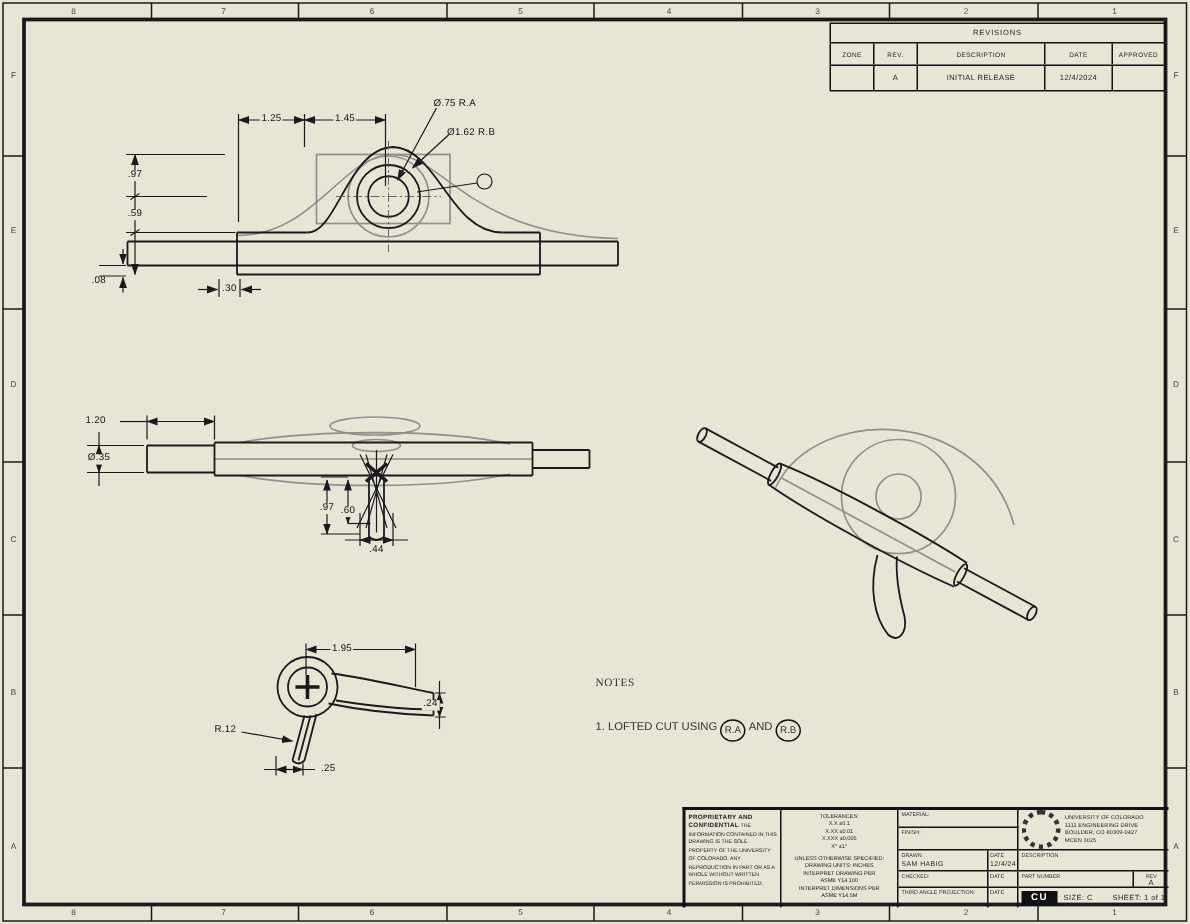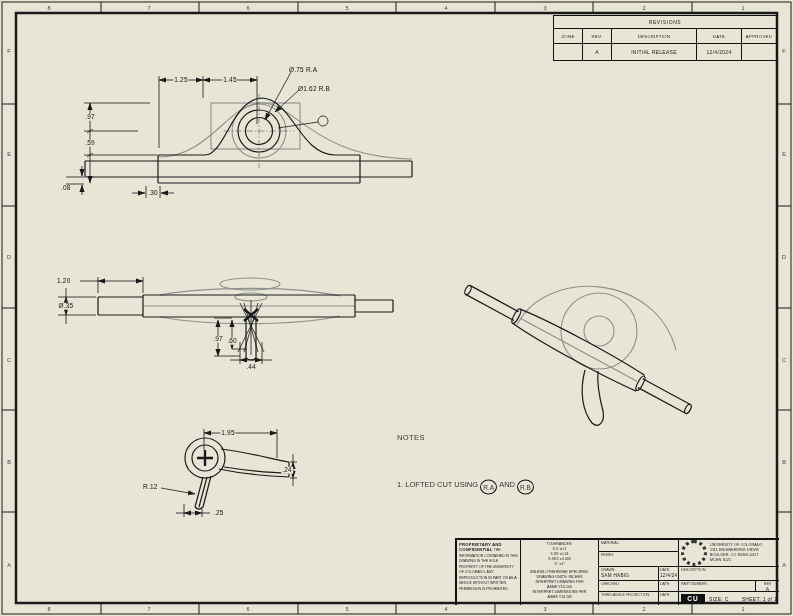--- a/index.html
+++ b/index.html
@@ -16,22 +16,22 @@
   .gy{stroke:var(--gray-edge);fill:none;stroke-width:1.1px;}
   .cl{stroke:#555;fill:none;stroke-width:.6px;stroke-dasharray:6 2 1.5 2;}
   .bold{stroke:var(--line);fill:none;stroke-width:2.4px;}
   .fr{stroke:var(--line);fill:none;}
 
   .zl{position:absolute;transform:translate(-50%,-50%);font-size:5.5px;color:#444;}
   .dlab{position:absolute;transform:translate(-50%,-50%);font-size:6.5px;line-height:1;
         white-space:nowrap;background:var(--background);padding:0 1px;color:#111;letter-spacing:.2px;}
   .dlab.nb{background:transparent;transform:translate(0,-50%);}
 
-  .notes-h{position:absolute;left:397px;top:437px;transform:translate(0,-50%);
-           font-size:7.5px;letter-spacing:.4px;color:#333;}
+  .notes-h{position:absolute;left:397px;top:455px;transform:translate(0,-50%);
+           font-size:7.5px;letter-spacing:.4px;color:#333;font-family:Liberation Serif, serif;}
   .notes-line{position:absolute;left:397px;top:487px;transform:translate(0,-50%);
               display:flex;align-items:flex-start;gap:2px;font-size:7.5px;color:#333;}
   .ref{border:1px solid #111;border-radius:50%;min-width:13px;height:13px;
        display:inline-flex;align-items:center;justify-content:center;font-size:6.5px;padding:0 1px;}
 
   
   .revtable{position:absolute;left:553px;top:15px;width:222px;border:1.5px solid #111;
             font-size:4.3px;color:#222;}
   .rt-title{height:12px;border-bottom:1.5px solid #111;display:flex;align-items:center;
             justify-content:center;font-size:5px;letter-spacing:.6px;}

